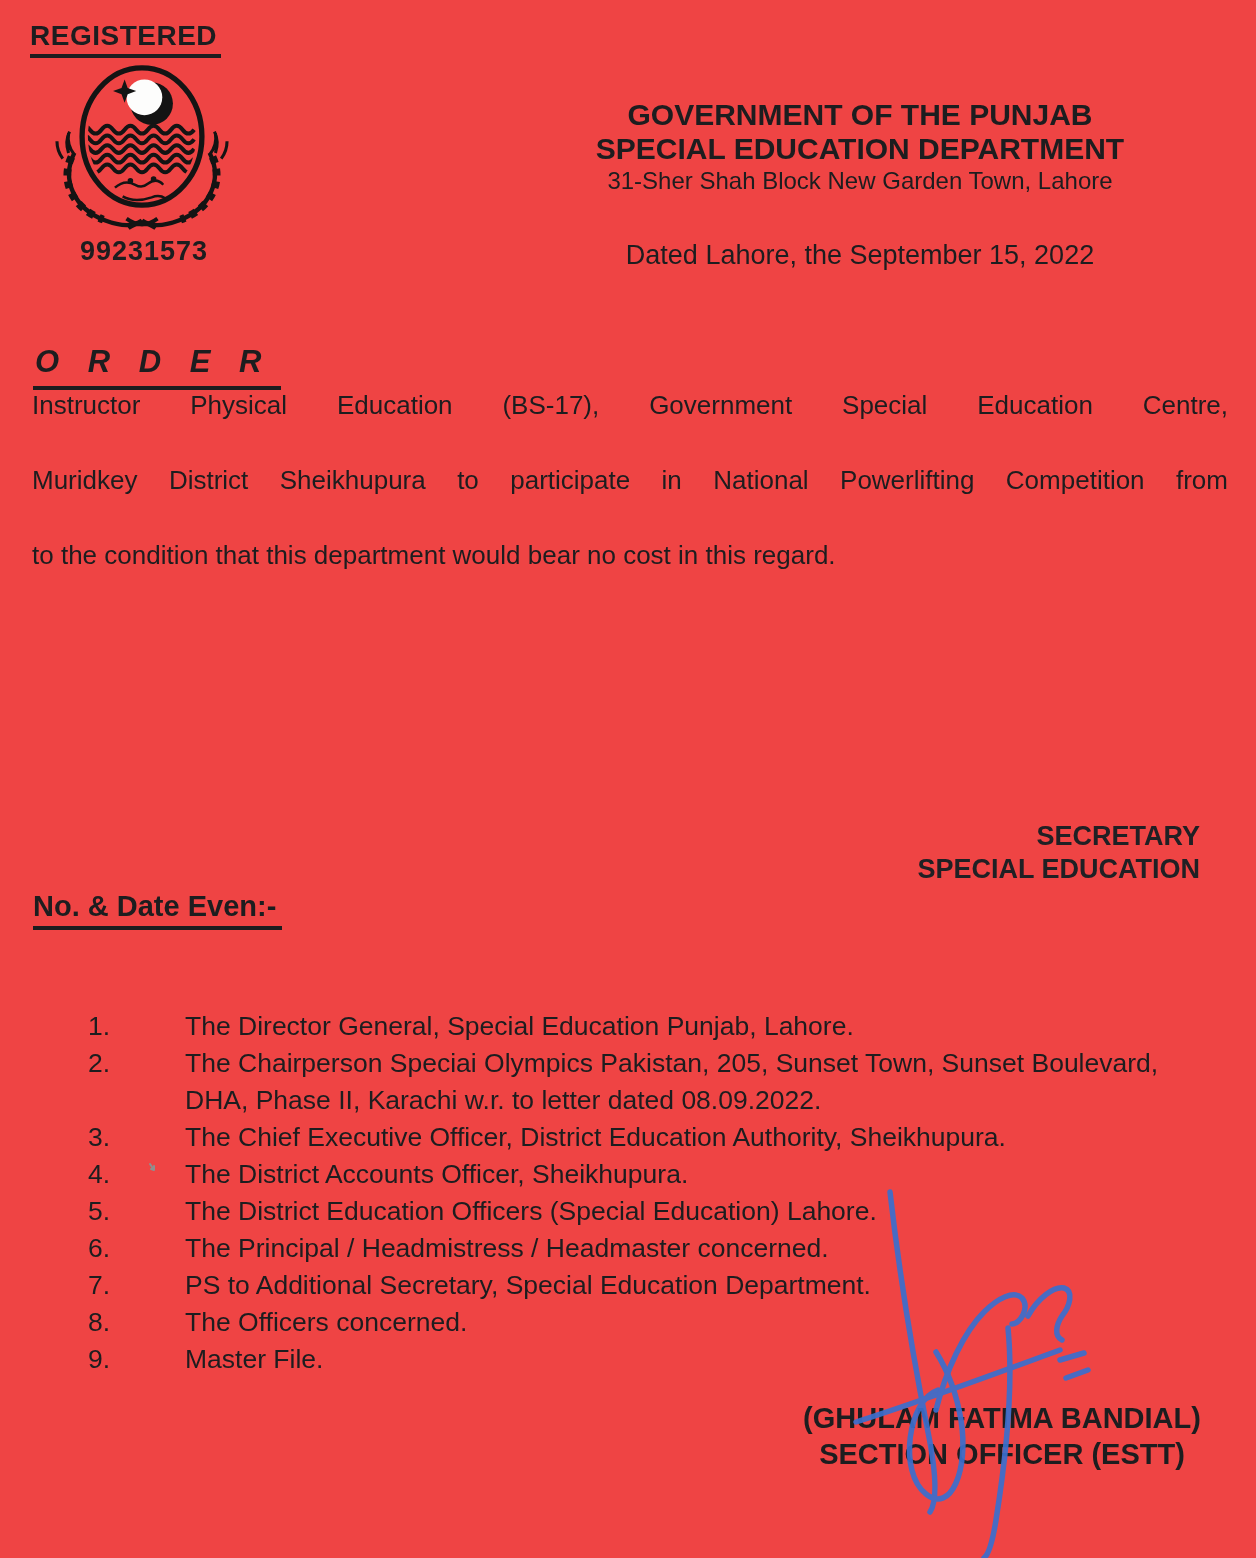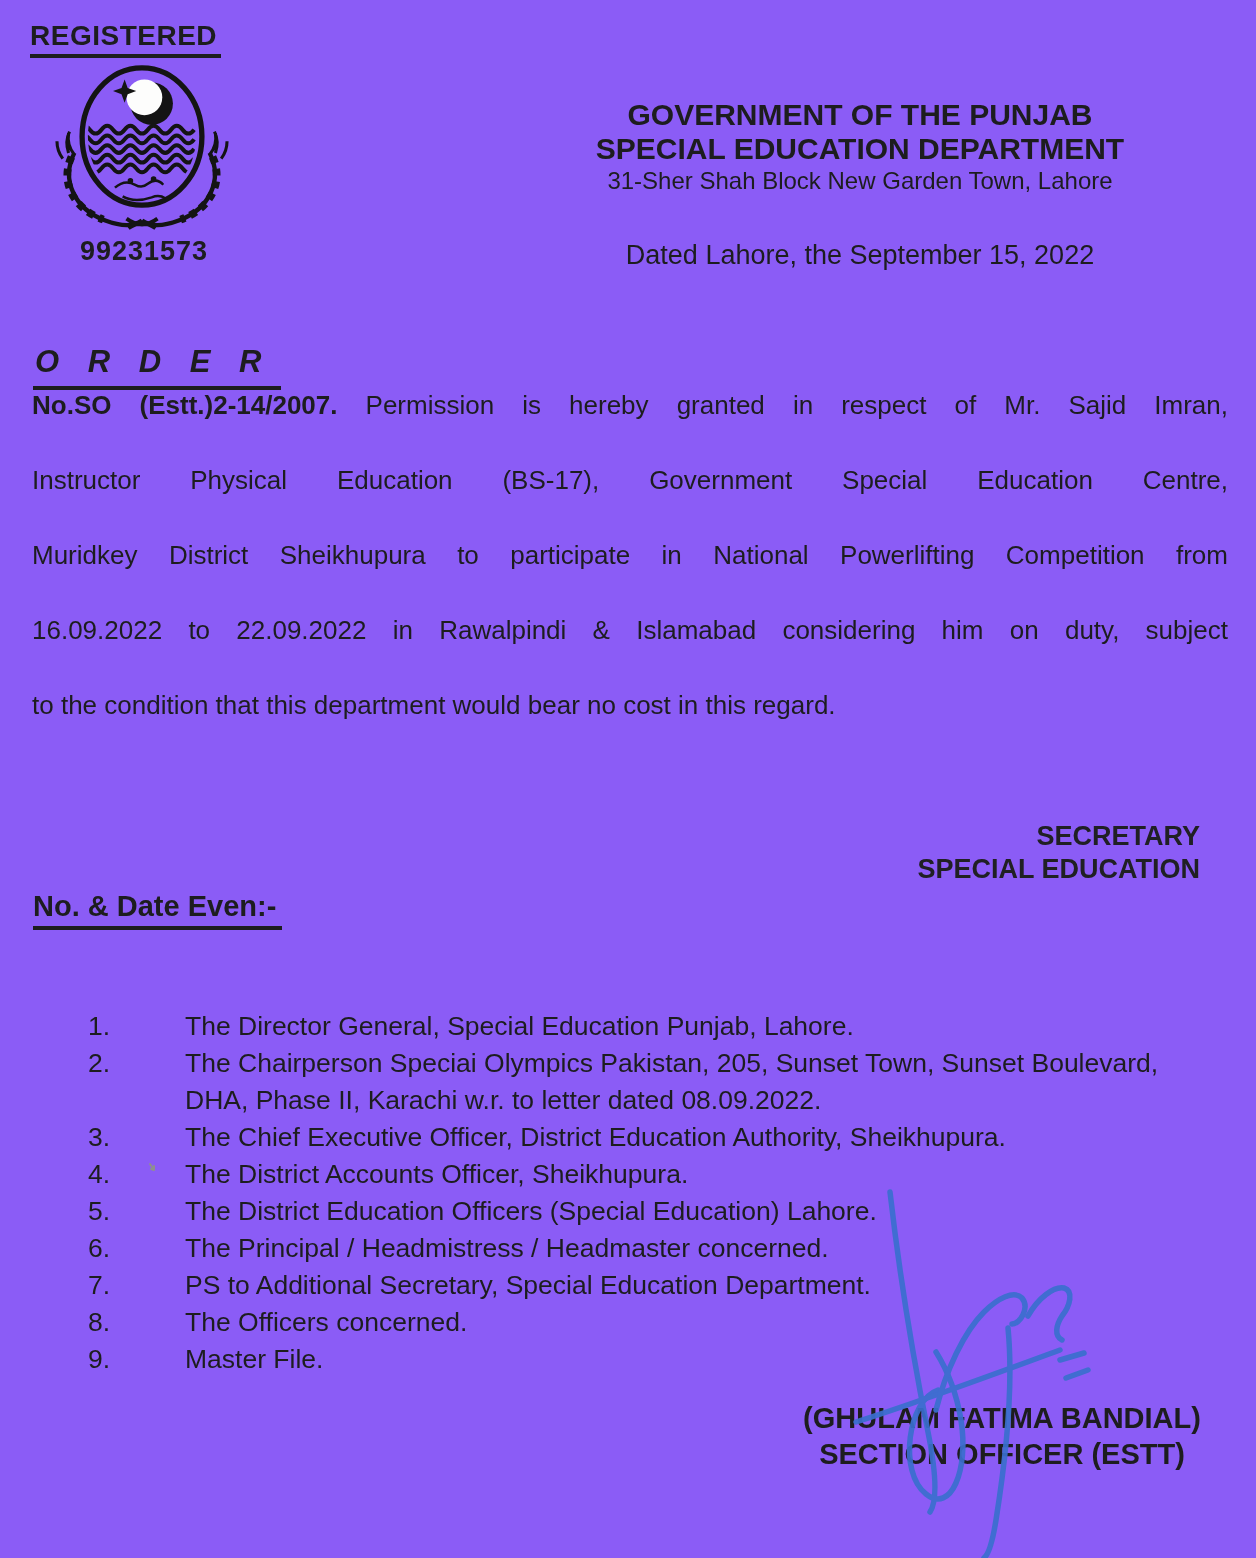--- a/index.html
+++ b/index.html
@@ -1,18 +1,18 @@
 <!DOCTYPE html>
 <html><head>
 <meta charset="utf-8">
 <style>
   html,body{margin:0;padding:0;background:#e8e8e8;}
   .page{
     position:relative;width:1256px;height:1558px;margin:0 auto;
-    background:#8b5cf6;color:#1d1d1f;overflow:hidden;
+    background:#ef4444;color:#1d1d1f;overflow:hidden;
     font-family:"Liberation Sans","DejaVu Sans",sans-serif;
   }
   .abs{position:absolute;}
   
   .registered{left:30px;top:20px;font-size:28px;font-weight:bold;letter-spacing:.5px;
     border-bottom:4px solid #1d1d1f;padding:0 4px 2px 0;}
   .emblem{left:44px;top:64px;}
   .phone{left:44px;top:236px;font-size:27px;font-weight:bold;letter-spacing:1px;margin-left:36px;}
   
   .lh{left:560px;top:98px;width:600px;text-align:center;line-height:34px;}
@@ -94,24 +94,22 @@
     <div class="l1">GOVERNMENT OF THE PUNJAB</div>
     <div class="l2">SPECIAL EDUCATION DEPARTMENT</div>
     <div class="l3">31-Sher Shah Block New Garden Town, Lahore</div>
   </div>
 
   <div class="abs dated">Dated Lahore, the September 15, 2022</div>
 
   <div class="abs order-title">O R D E R</div>
 
   <div class="abs body-block">
-    <div class="jline"><b>No.SO (Estt.)2-14/2007.</b><span> Permission is hereby granted in respect of Mr. Sajid Imran,</span></div>
     <div class="jline">Instructor Physical Education (BS-17), Government Special Education Centre,</div>
     <div class="jline">Muridkey District Sheikhupura to participate in National Powerlifting Competition from</div>
-    <div class="jline">16.09.2022 to 22.09.2022 in Rawalpindi &amp; Islamabad considering him on duty, subject</div>
     <div class="jline last">to the condition that this department would bear no cost in this regard.</div>
   </div>
 
   <div class="abs sec-block">
     <div>SECRETARY</div>
     <div>SPECIAL EDUCATION</div>
   </div>
 
   <div class="abs even-heading">No. &amp; Date Even:-</div>
 

